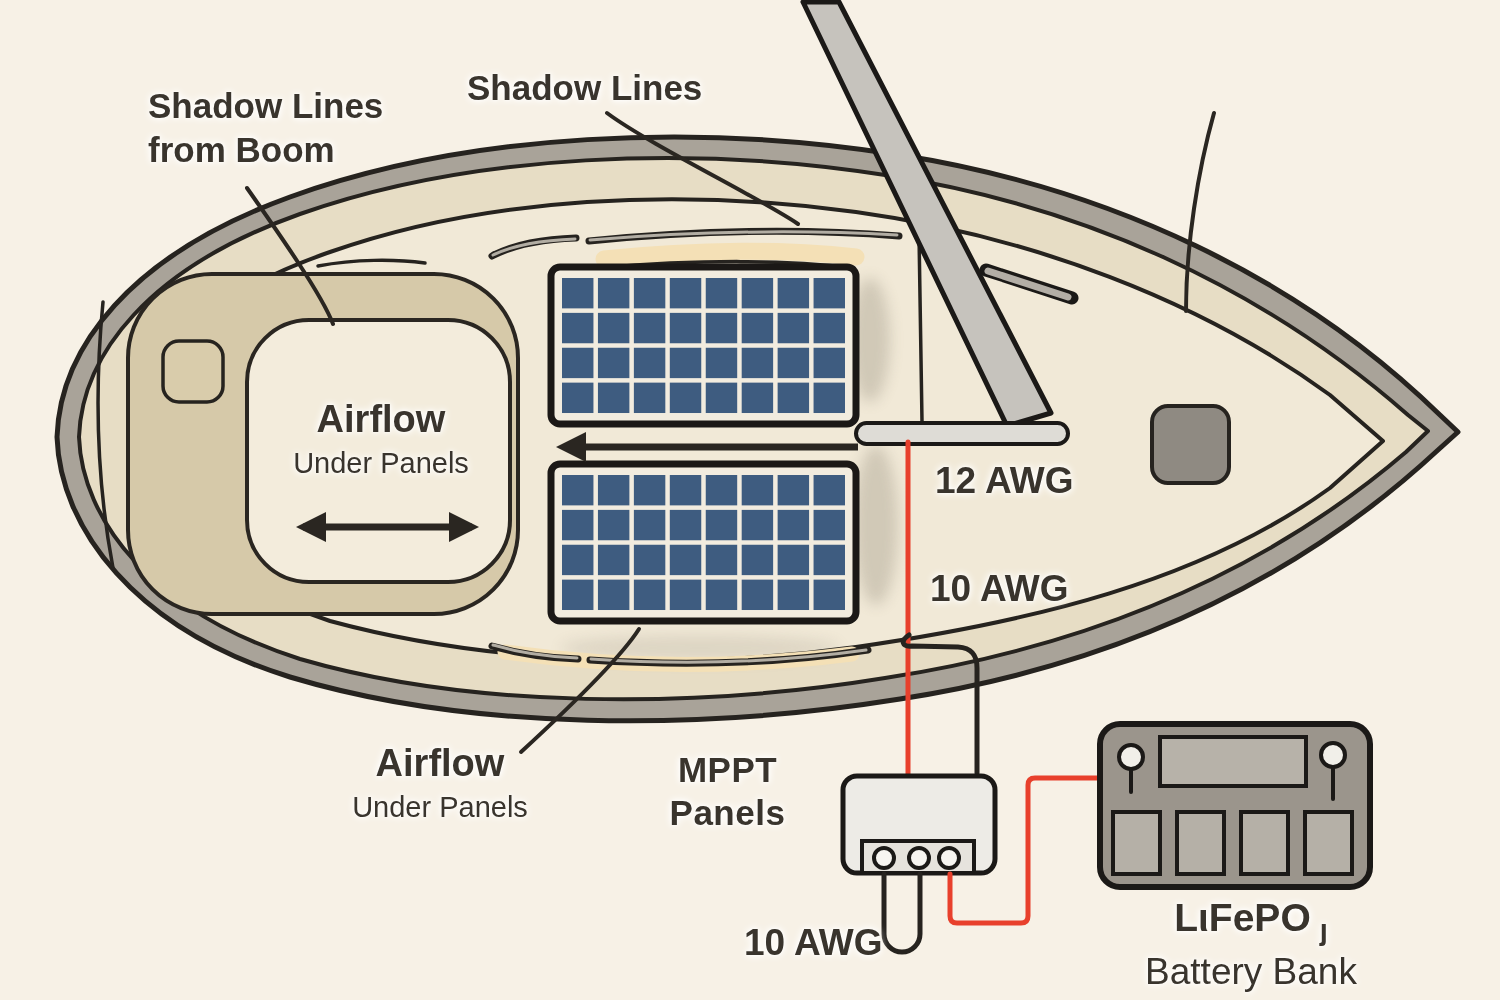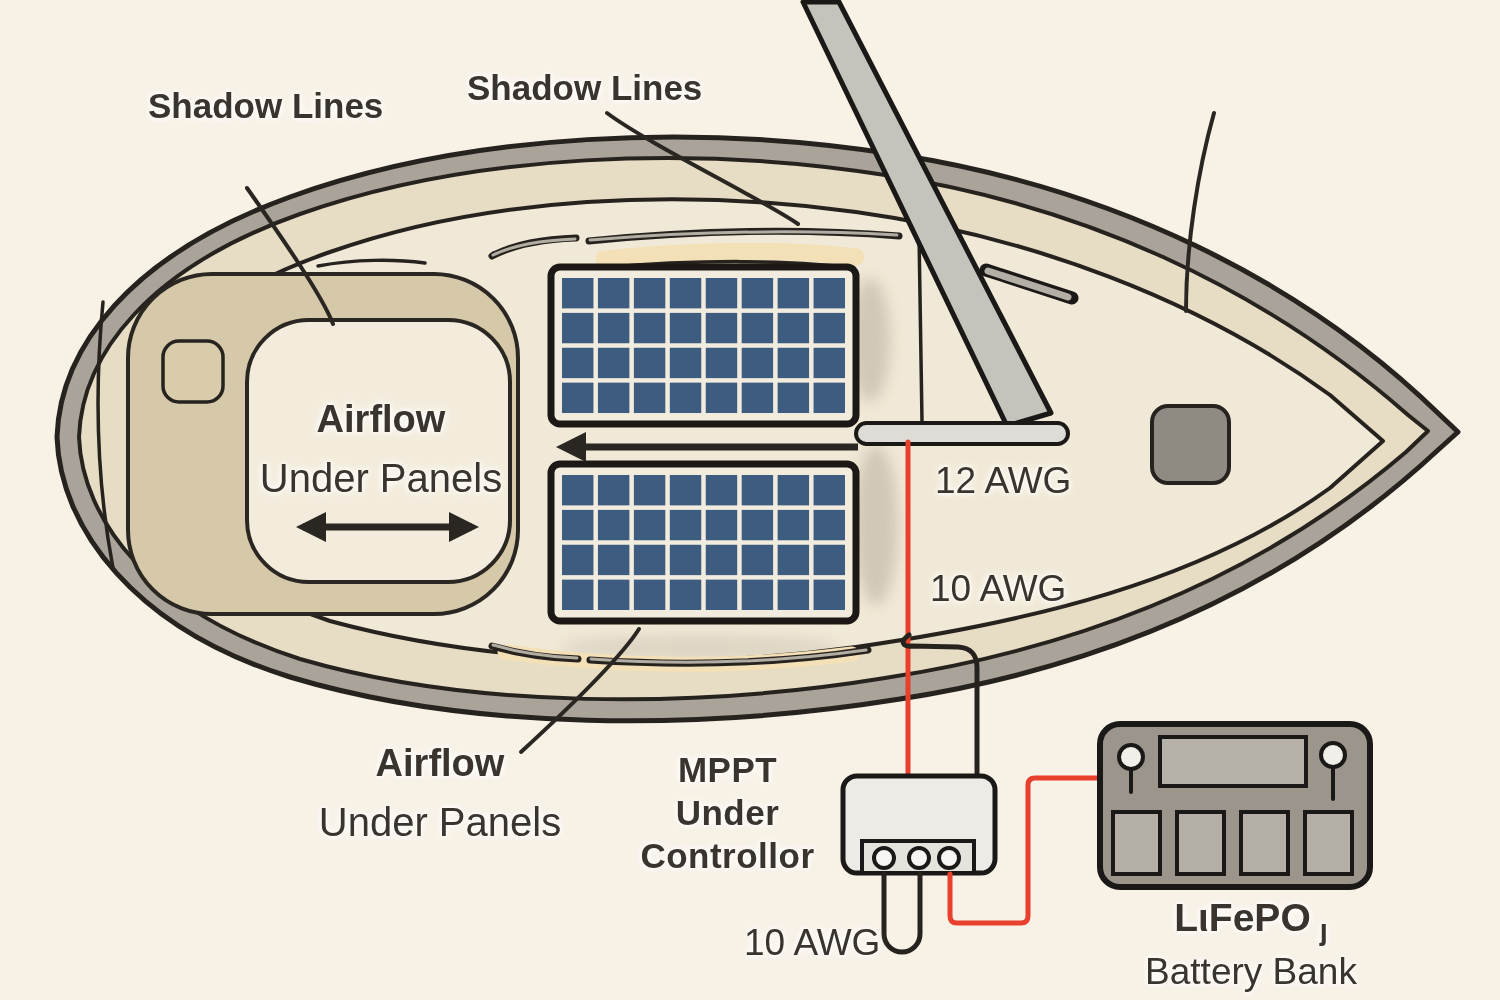--- a/index.html
+++ b/index.html
@@ -3,24 +3,24 @@
 <meta charset="utf-8">
 <style>
   html,body{margin:0;padding:0;}
   body{width:1500px;height:1000px;overflow:hidden;background:#f7f1e6;}
   .stage{position:relative;width:1500px;height:858px;font-family:"Liberation Sans",sans-serif;}
   svg{position:absolute;left:0;top:0;}
   .lbl{position:absolute;color:#39342d;font-family:"Liberation Sans",sans-serif;
        text-shadow:0 0 10px #fff,0 0 6px rgba(255,255,255,.9),0 0 3px rgba(255,255,255,.8);
        white-space:nowrap;}
   .w600{font-weight:600;font-size:35px;line-height:44px;}
-  .awg{font-weight:400;font-size:37px;}
+  .awg{font-weight:700;font-size:37px;}
   .center{text-align:center;}
   .air-t1{font-size:38px;font-weight:700;display:block;}
-  .air-t2{font-size:40px;font-weight:400;display:block;margin-top:15px;}
+  .air-t2{font-size:29px;font-weight:400;display:block;margin-top:6px;}
   .mppt{font-weight:800;font-size:35px;line-height:43px;letter-spacing:.5px;}
   .batt-l1{font-weight:800;font-size:39px;display:block;}
   .batt-sub{font-size:29px;vertical-align:-9px;margin-left:9px;font-weight:800;}
   .batt-l2{font-weight:400;font-size:37px;display:block;margin-top:4px;}
 </style>
 </head>
 <body>
 
 <div class="stage">
 
@@ -196,20 +196,21 @@
           <rect x="1113" y="812" width="47" height="62" fill="#b5b0a7" stroke="#1b1917" stroke-width="4"></rect>
           <rect x="1177" y="812" width="47" height="62" fill="#b5b0a7" stroke="#1b1917" stroke-width="4"></rect>
           <rect x="1241" y="812" width="47" height="62" fill="#b5b0a7" stroke="#1b1917" stroke-width="4"></rect>
           <rect x="1305" y="812" width="47" height="62" fill="#b5b0a7" stroke="#1b1917" stroke-width="4"></rect>
         </g>
   </g>
 </svg>
 
 <div class="lbl w600" style="left:148px;top:84px;">
   <span>Shadow Lines</span><br>
+  <span>from Boom</span>
 </div>
 
 <div class="lbl w600" style="left:467px;top:66px;">Shadow Lines</div>
 
 
 <div class="lbl center" style="left:252px;top:398px;width:258px;">
   <span class="air-t1">Airflow</span>
   <span class="air-t2">Under Panels</span>
 </div>
 
@@ -217,22 +218,21 @@
 
 <div class="lbl awg" style="left:930px;top:568px;">10 AWG</div>
 
 <div class="lbl center" style="left:312px;top:742px;width:256px;">
   <span class="air-t1">Airflow</span>
   <span class="air-t2">Under Panels</span>
 </div>
 
 <div class="lbl mppt center" style="left:625px;top:748px;width:205px;">
   <span>MPPT</span><br>
-  <span>Under</span><br>
-  <span>Controllor</span>
+  <span>Panels</span><br>
 </div>
 
 <div class="lbl awg" style="left:744px;top:922px;">10 AWG</div>
 
 <div class="lbl center" style="left:1122px;top:896px;width:258px;">
   <span class="batt-l1"><span>LιFePO</span><span class="batt-sub">ȷ</span></span>
   <span class="batt-l2">Battery Bank</span>
 </div>
 
 </div>

